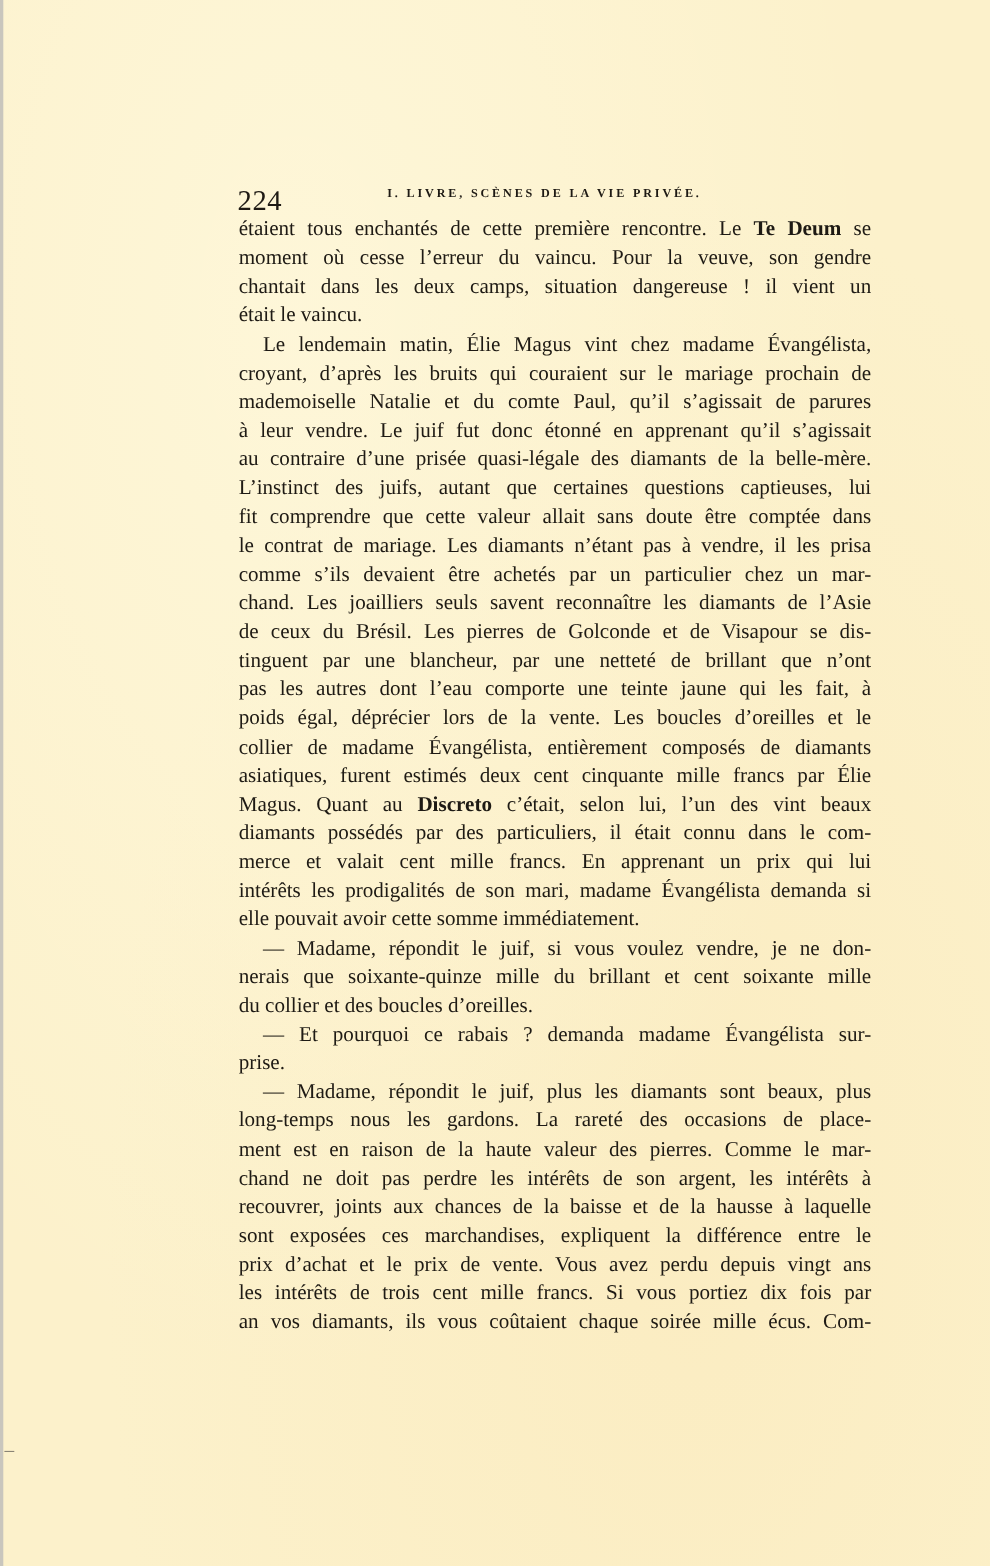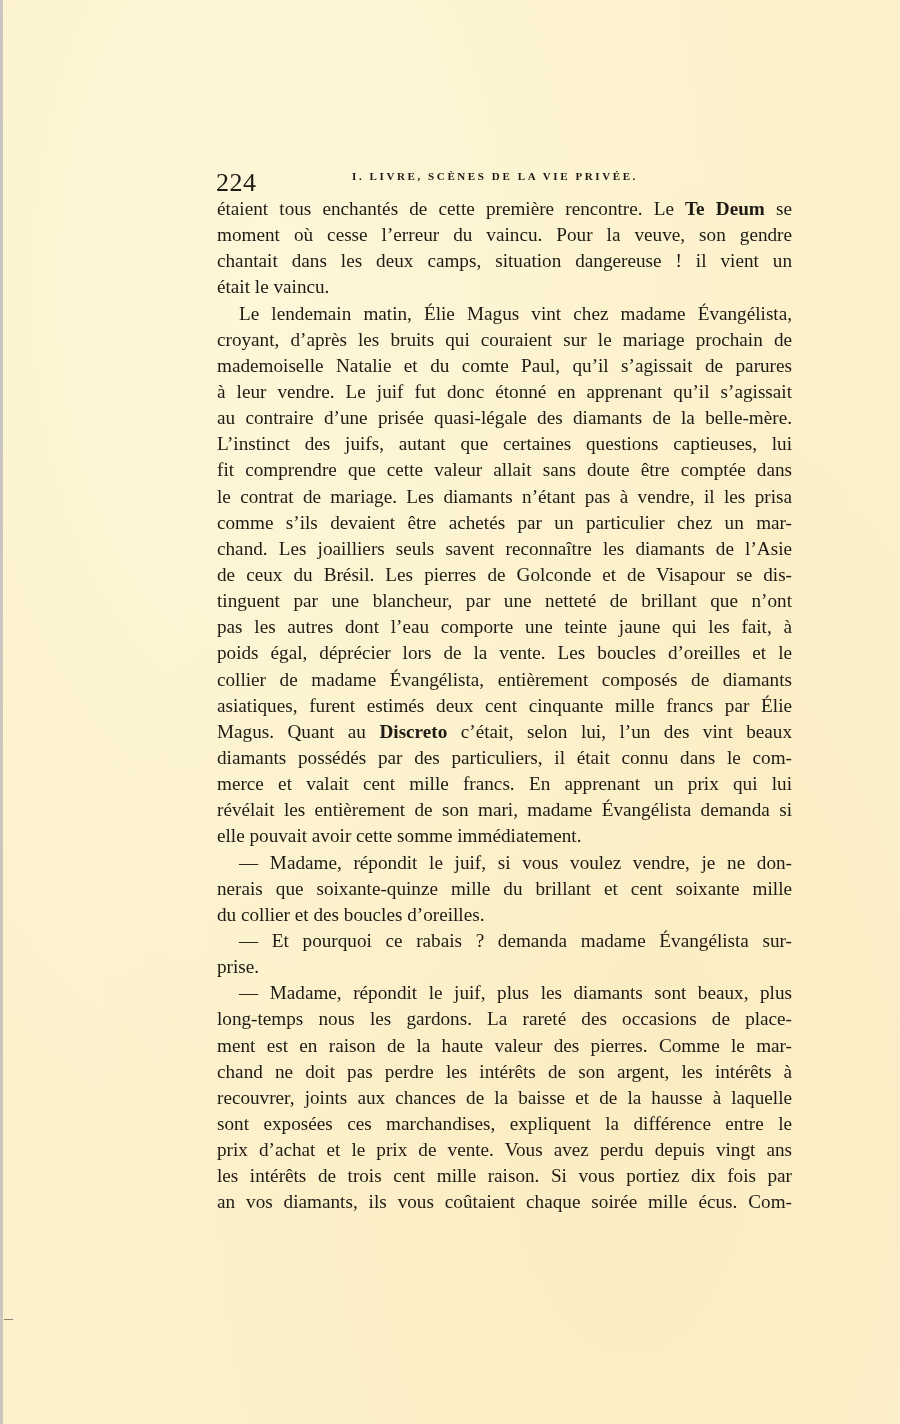--- a/index.html
+++ b/index.html
@@ -121,30 +121,30 @@
       <span class="line"><span>chand. Les joailliers seuls savent reconnaître les diamants de l’Asie</span></span>
       <span class="line"><span>de ceux du Brésil. Les pierres de Golconde et de Visapour se dis-</span></span>
       <span class="line"><span>tinguent par une blancheur, par une netteté de brillant que n’ont</span></span>
       <span class="line"><span>pas les autres dont l’eau comporte une teinte jaune qui les fait, à</span></span>
       <span class="line"><span>poids égal, déprécier lors de la vente. Les boucles d’oreilles et le</span></span>
       <span class="line"><span>collier de madame Évangélista, entièrement composés de diamants</span></span>
       <span class="line"><span>asiatiques, furent estimés deux cent cinquante mille francs par Élie</span></span>
       <span class="line"><span>Magus. Quant au </span><span class="it">Discreto</span><span> c’était, selon lui, l’un des vint beaux</span></span>
       <span class="line"><span>diamants possédés par des particuliers, il était connu dans le com-</span></span>
       <span class="line"><span>merce et valait cent mille francs. En apprenant un prix qui lui</span></span>
-      <span class="line"><span>révélait les entièrement de son mari, madame Évangélista demanda si</span></span>
+      <span class="line"><span>intérêts les prodigalités de son mari, madame Évangélista demanda si</span></span>
       <span class="line last"><span>elle pouvait avoir cette somme immédiatement.</span></span>
       <span class="line indent"><span>— Madame, répondit le juif, si vous voulez vendre, je ne don-</span></span>
       <span class="line"><span>nerais que soixante-quinze mille du brillant et cent soixante mille</span></span>
       <span class="line last"><span>du collier et des boucles d’oreilles.</span></span>
       <span class="line indent"><span>— Et pourquoi ce rabais ? demanda madame Évangélista sur-</span></span>
       <span class="line last"><span>prise.</span></span>
       <span class="line indent"><span>— Madame, répondit le juif, plus les diamants sont beaux, plus</span></span>
       <span class="line"><span>long-temps nous les gardons. La rareté des occasions de place-</span></span>
       <span class="line"><span>ment est en raison de la haute valeur des pierres. Comme le mar-</span></span>
       <span class="line"><span>chand ne doit pas perdre les intérêts de son argent, les intérêts à</span></span>
       <span class="line"><span>recouvrer, joints aux chances de la baisse et de la hausse à laquelle</span></span>
       <span class="line"><span>sont exposées ces marchandises, expliquent la différence entre le</span></span>
       <span class="line"><span>prix d’achat et le prix de vente. Vous avez perdu depuis vingt ans</span></span>
-      <span class="line"><span>les intérêts de trois cent mille raison. Si vous portiez dix fois par</span></span>
+      <span class="line"><span>les intérêts de trois cent mille francs. Si vous portiez dix fois par</span></span>
       <span class="line"><span>an vos diamants, ils vous coûtaient chaque soirée mille écus. Com-</span></span>
     </div>
 </div>
 
 </body></html>

